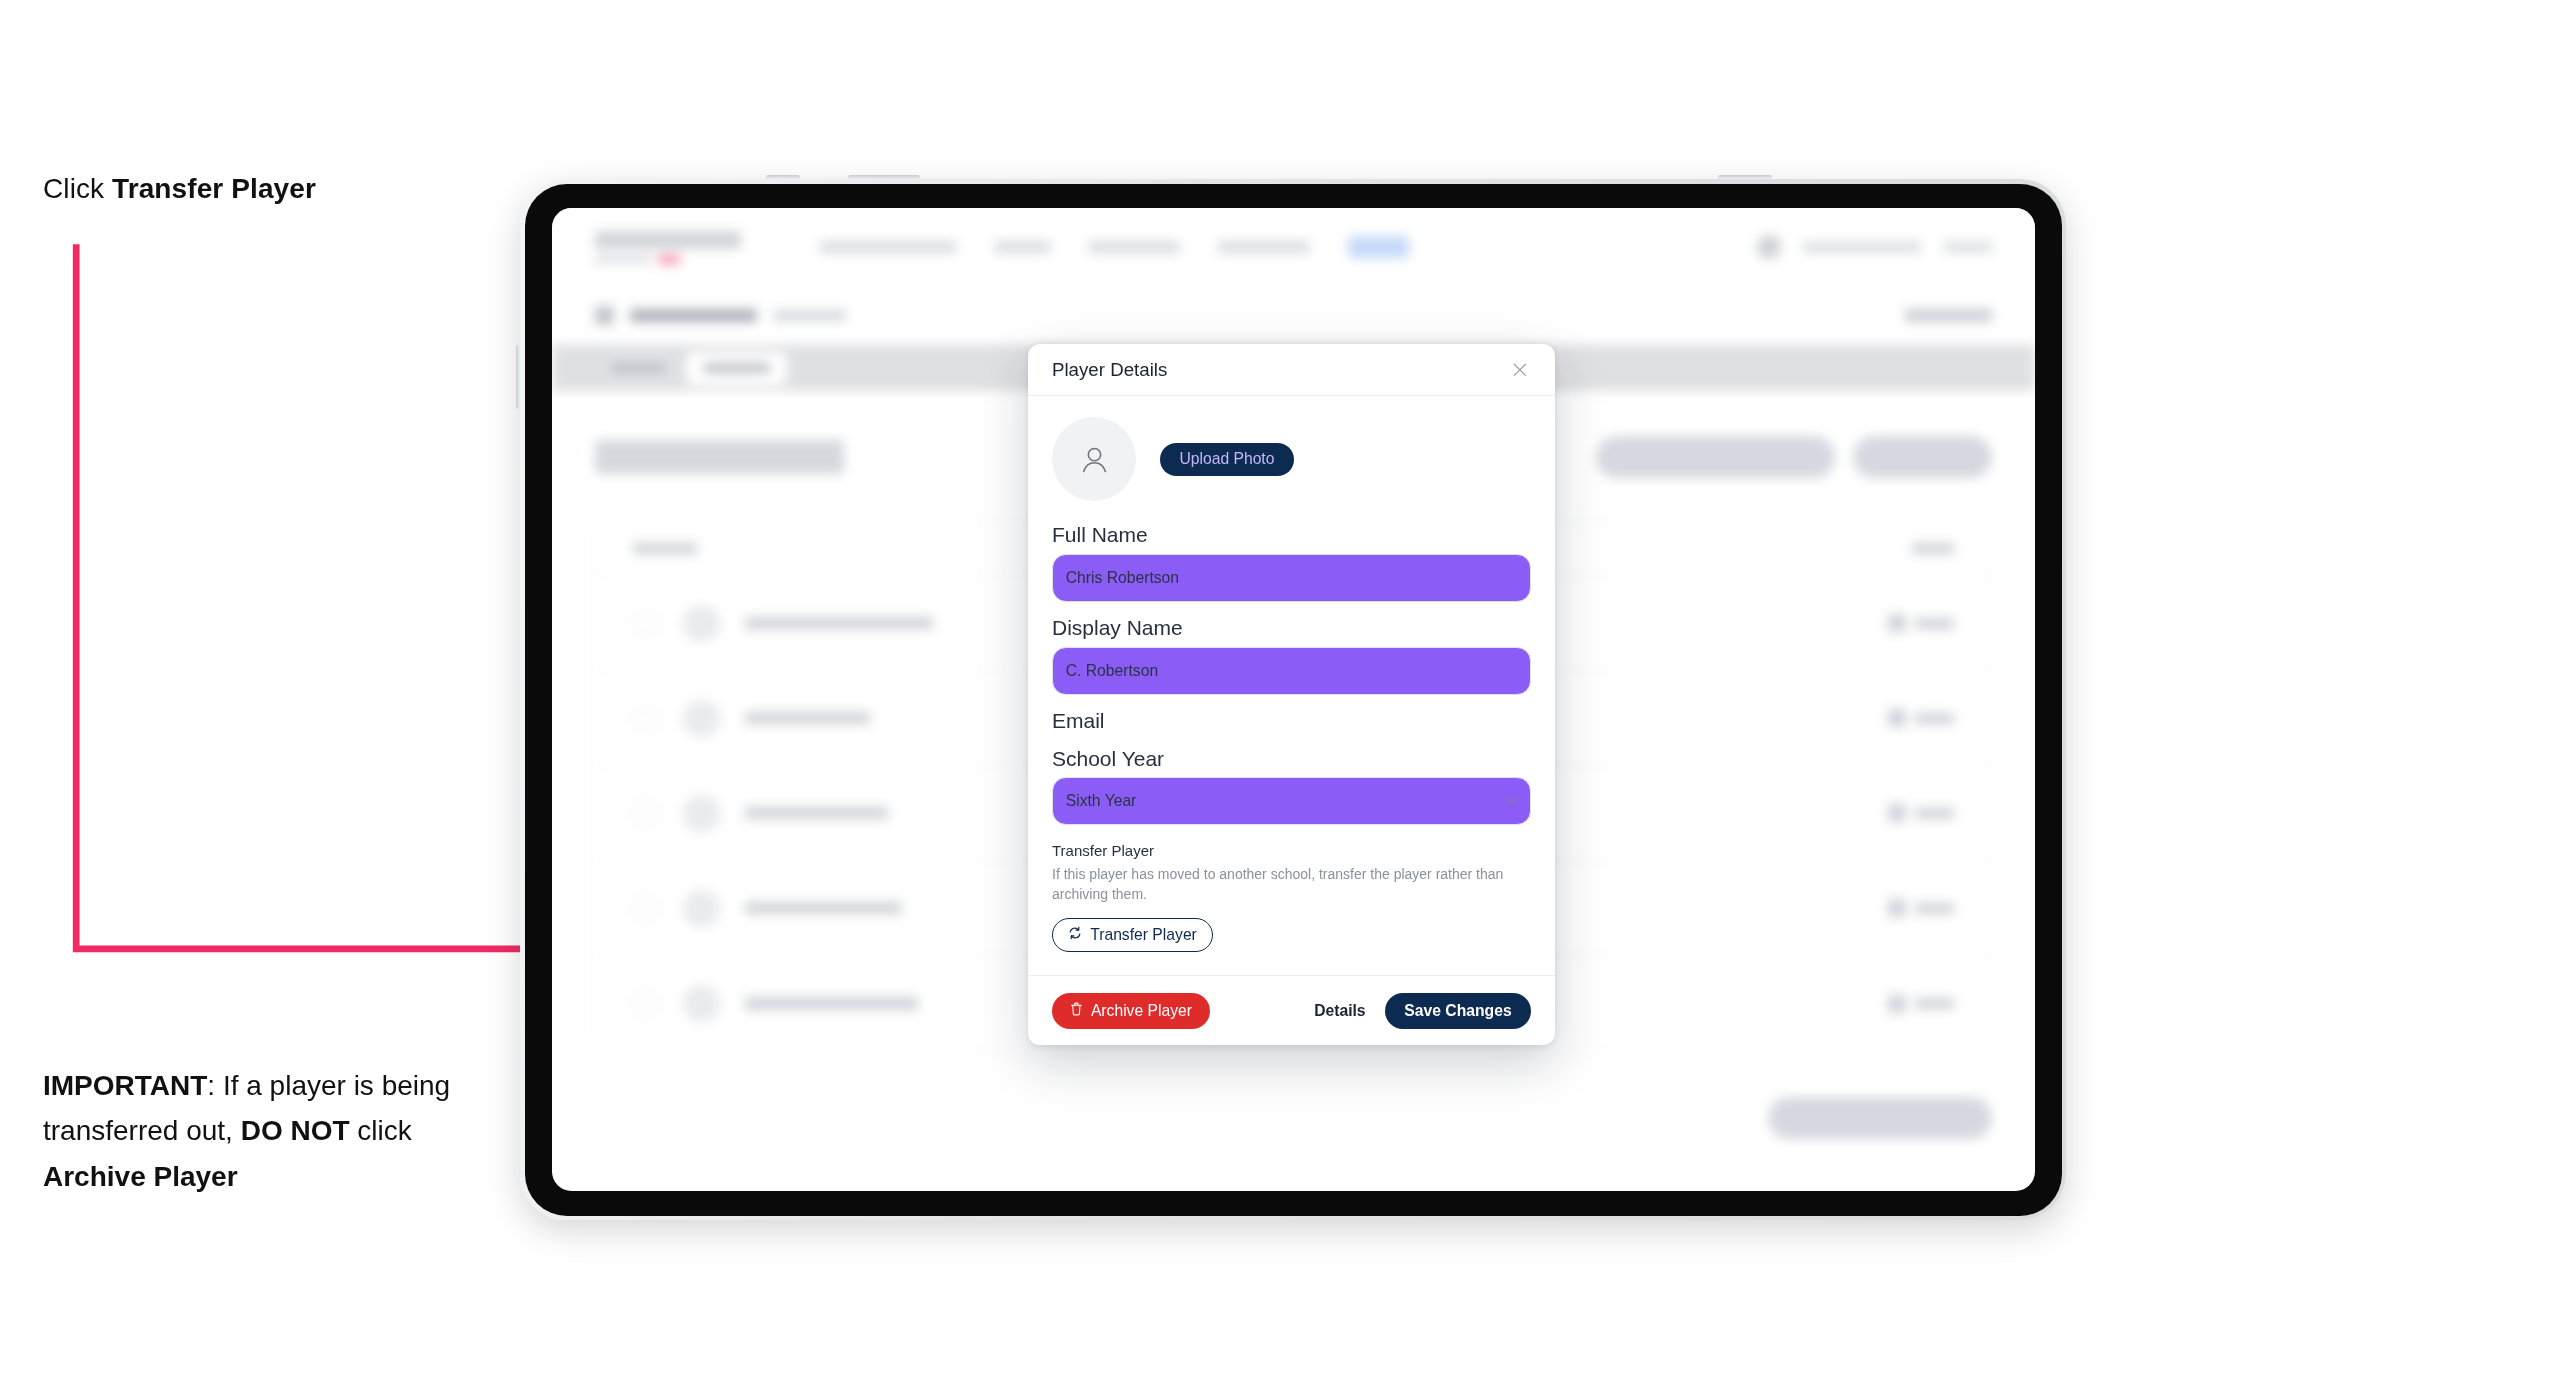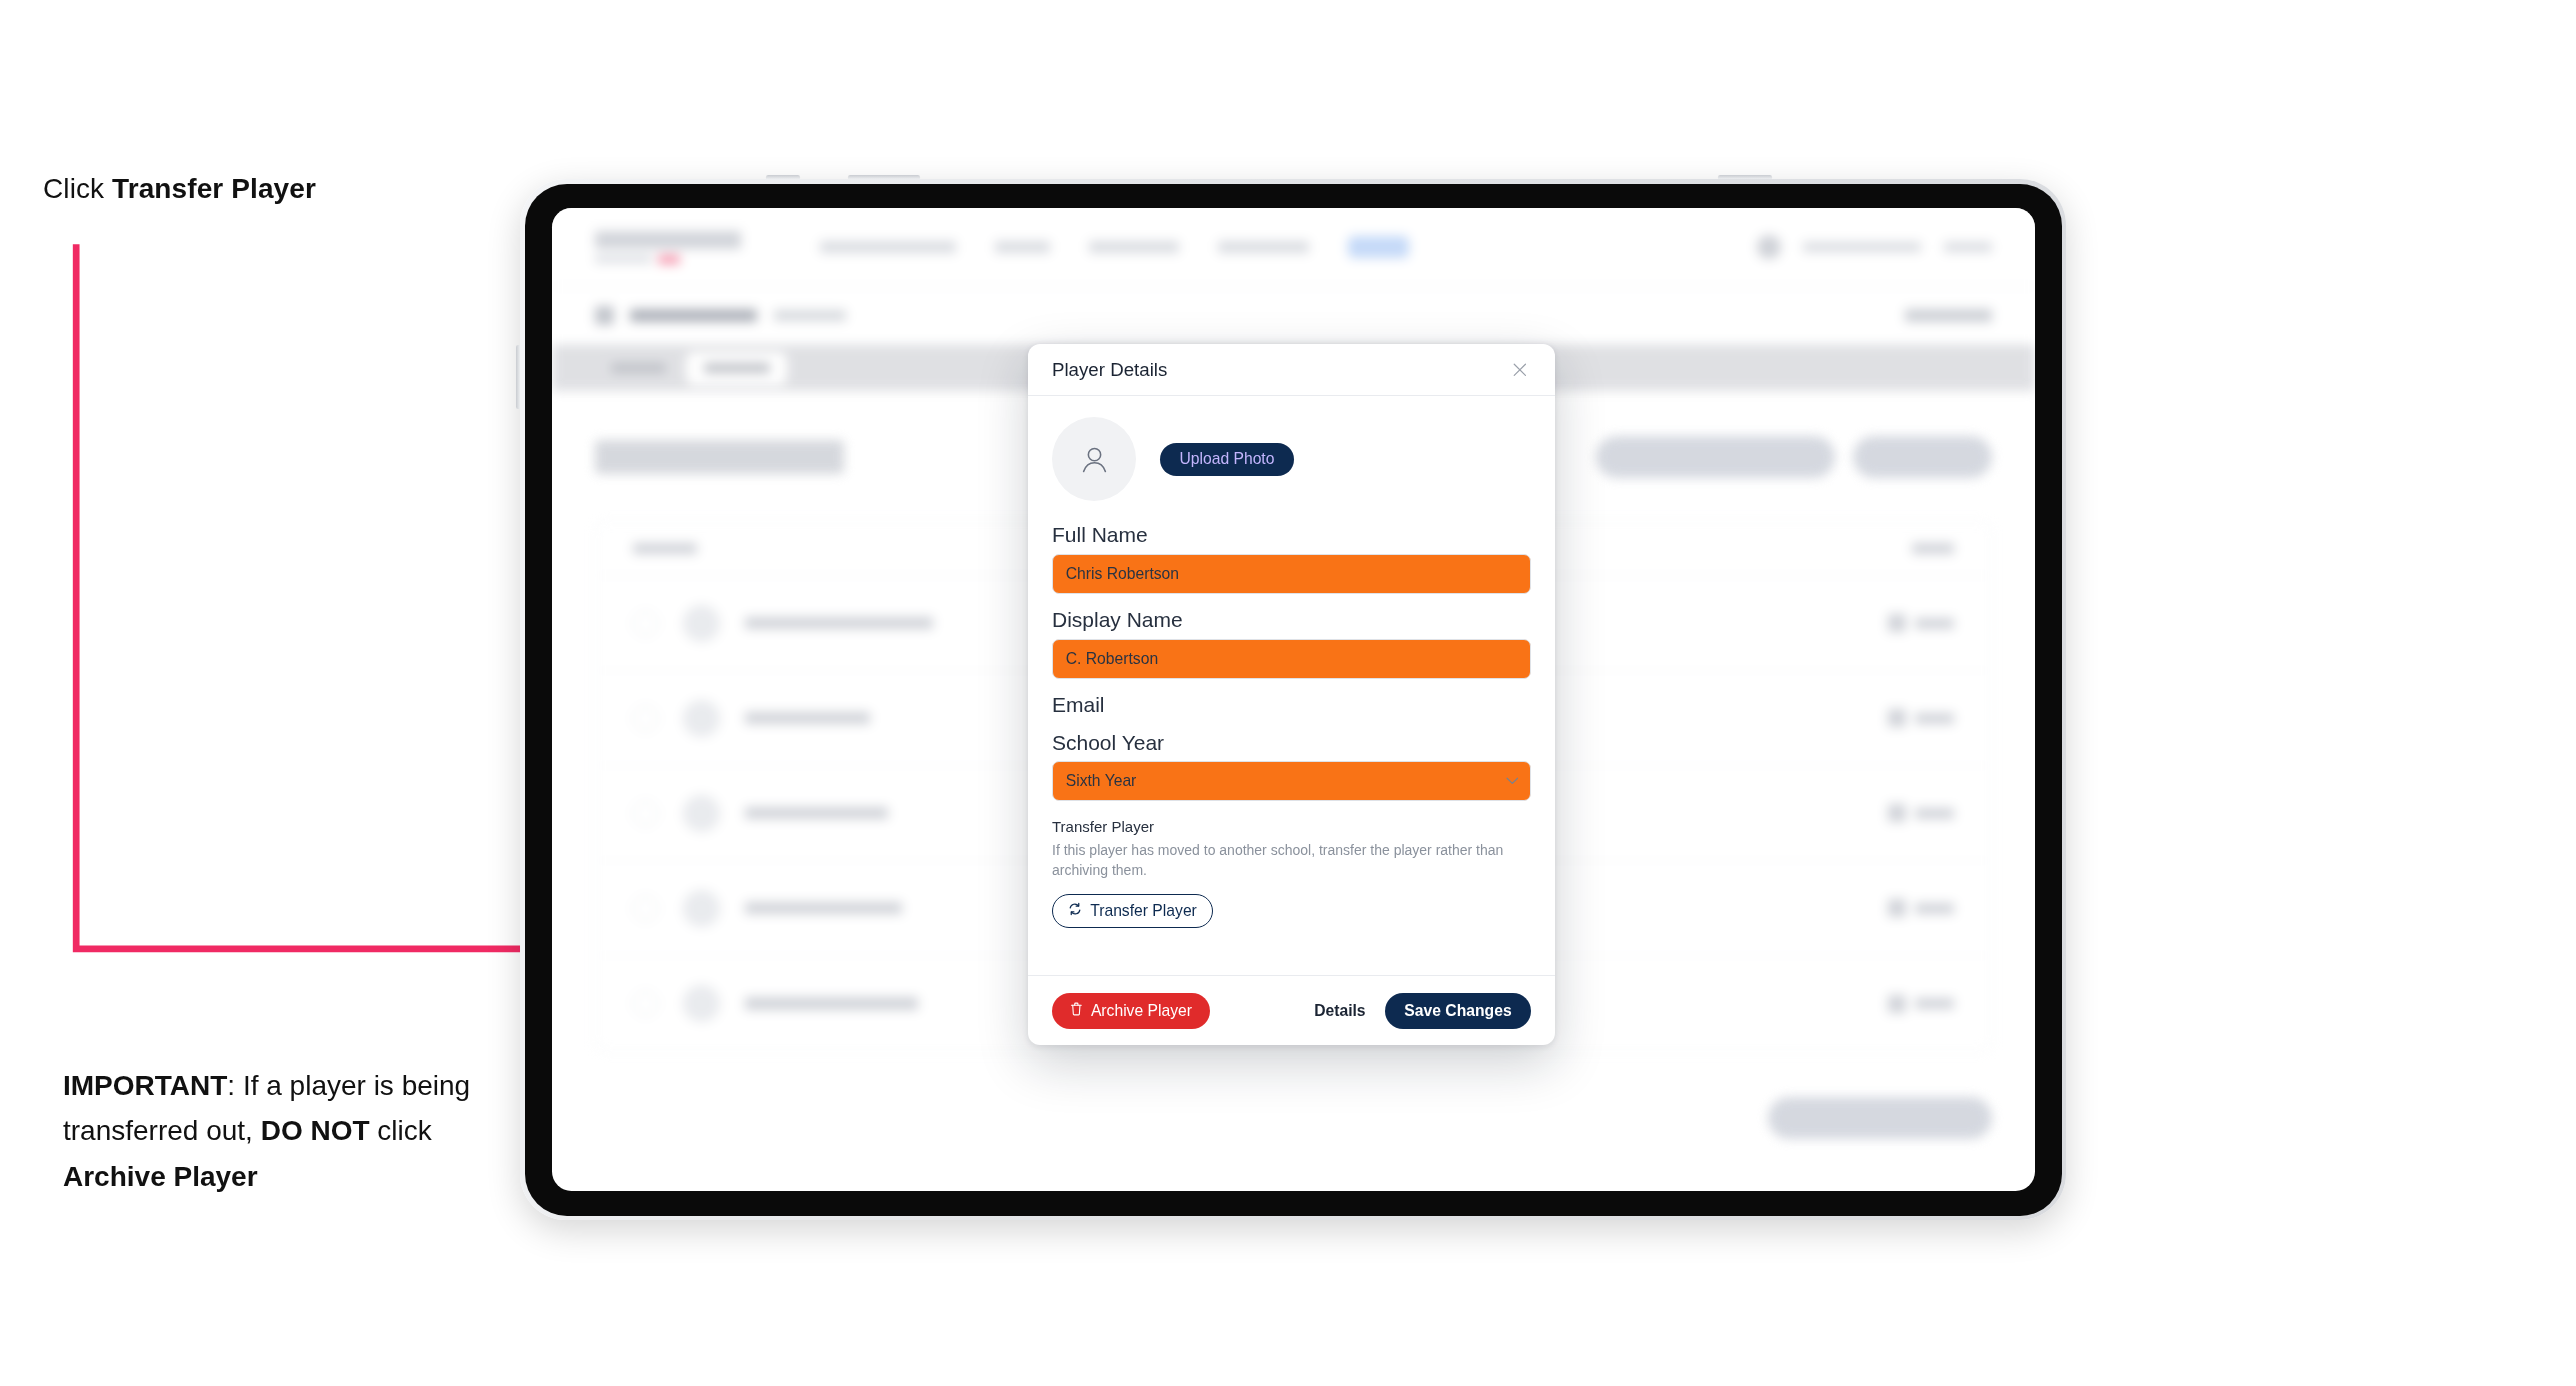--- a/index.html
+++ b/index.html
@@ -12,21 +12,21 @@
   .stage { position: relative; width: 2576px; height: 1386px; background: #fff; }
 
   
   .ann-top {
     position: absolute; left: 43px; top: 173px;
     font-size: 28px; color: #111; letter-spacing: 0.1px; white-space: nowrap;
   }
   .ann-top b { font-weight: 700; }
   .ann-bottom {
     position: absolute; left: 43px; top: 1063px;
-    width: 448px; font-size: 28px; line-height: 1.62; color: #111; margin-left: 20px;
+    width: 448px; font-size: 28px; line-height: 1.62; color: #111;
   }
   .ann-bottom b { font-weight: 700; }
 
   
   .arrow-svg { position: absolute; left: 0; top: 0; width: 2576px; height: 1386px; pointer-events: none; }
 
   
   .tablet {
     position: absolute; left: 520px; top: 179px;
     width: 1546px; height: 1041px;
@@ -153,23 +153,23 @@
   }
   .upload-btn {
     background: #0d2a50; color: #c4b5fd; border: 0;
     border-radius: 16.4px; height: 33px; padding: 0 19.4px;
     font-size: 15.7px; font-family: inherit; cursor: pointer;
   }
 
   .field { margin-bottom: 14px; }
   .field-label { font-size: 21px; color: #27303f; margin-bottom: 6.7px; display: block; }
   .field-input {
-    width: 100%; height: 40px;
-    border: 0.7px solid #dfe2e7; border-radius: 7px;
-    background: #f97316; padding: 0 12.7px;
+    width: 100%; height: 48px;
+    border: 0.7px solid #dfe2e7; border-radius: 14px;
+    background: #8b5cf6; padding: 0 12.7px;
     font-size: 15.7px; color: #2a3342; font-family: inherit;
   }
   .select-wrap { position: relative; }
   .select-wrap .chev {
     position: absolute; right: 12.7px; top: 50%; transform: translateY(-50%);
     pointer-events: none; color: #7b828d;
   }
 
   .transfer-block { margin-top: 16.4px; }
   .transfer-title { font-size: 15px; color: #27303f; margin-bottom: 5.2px; }

